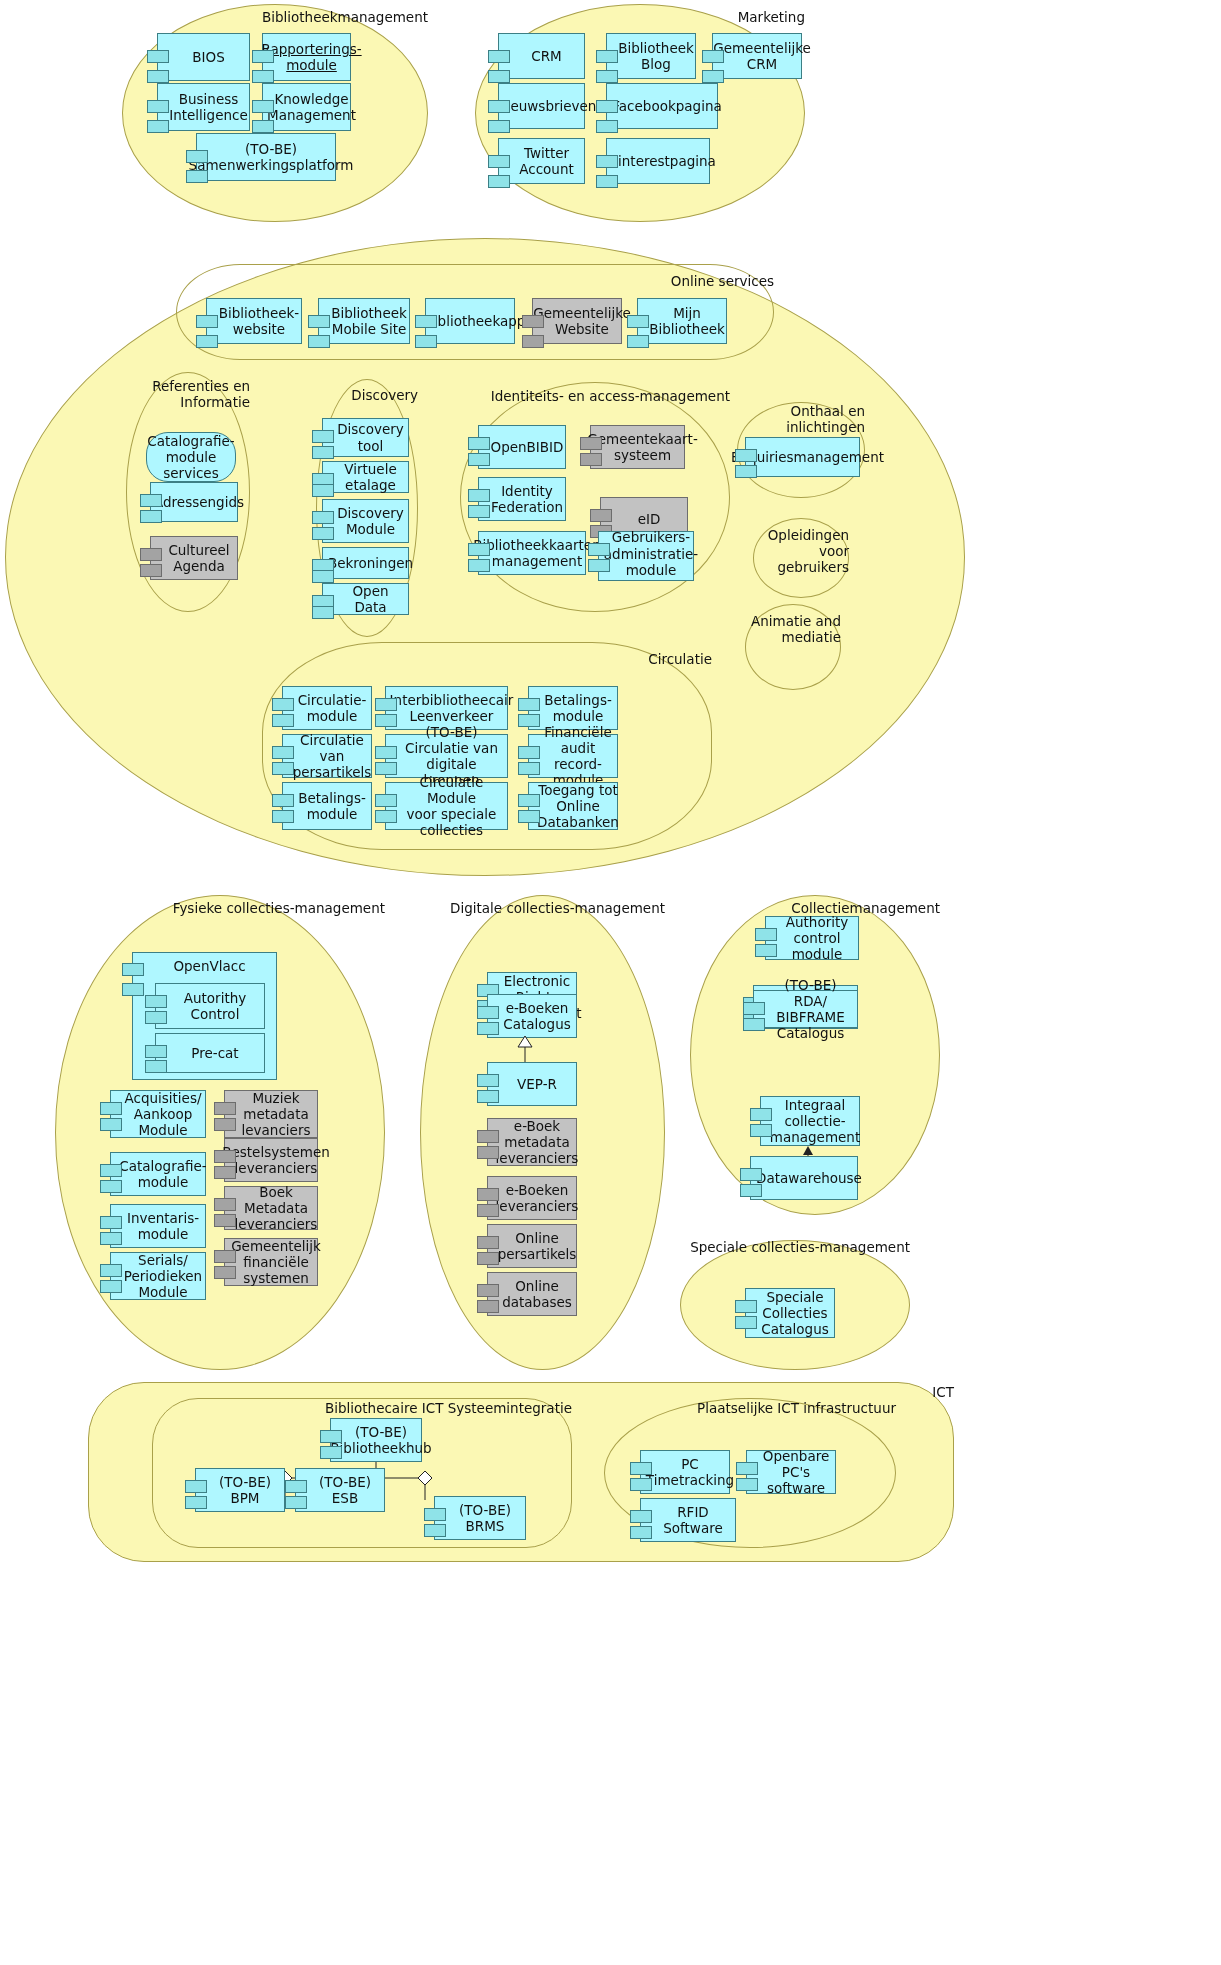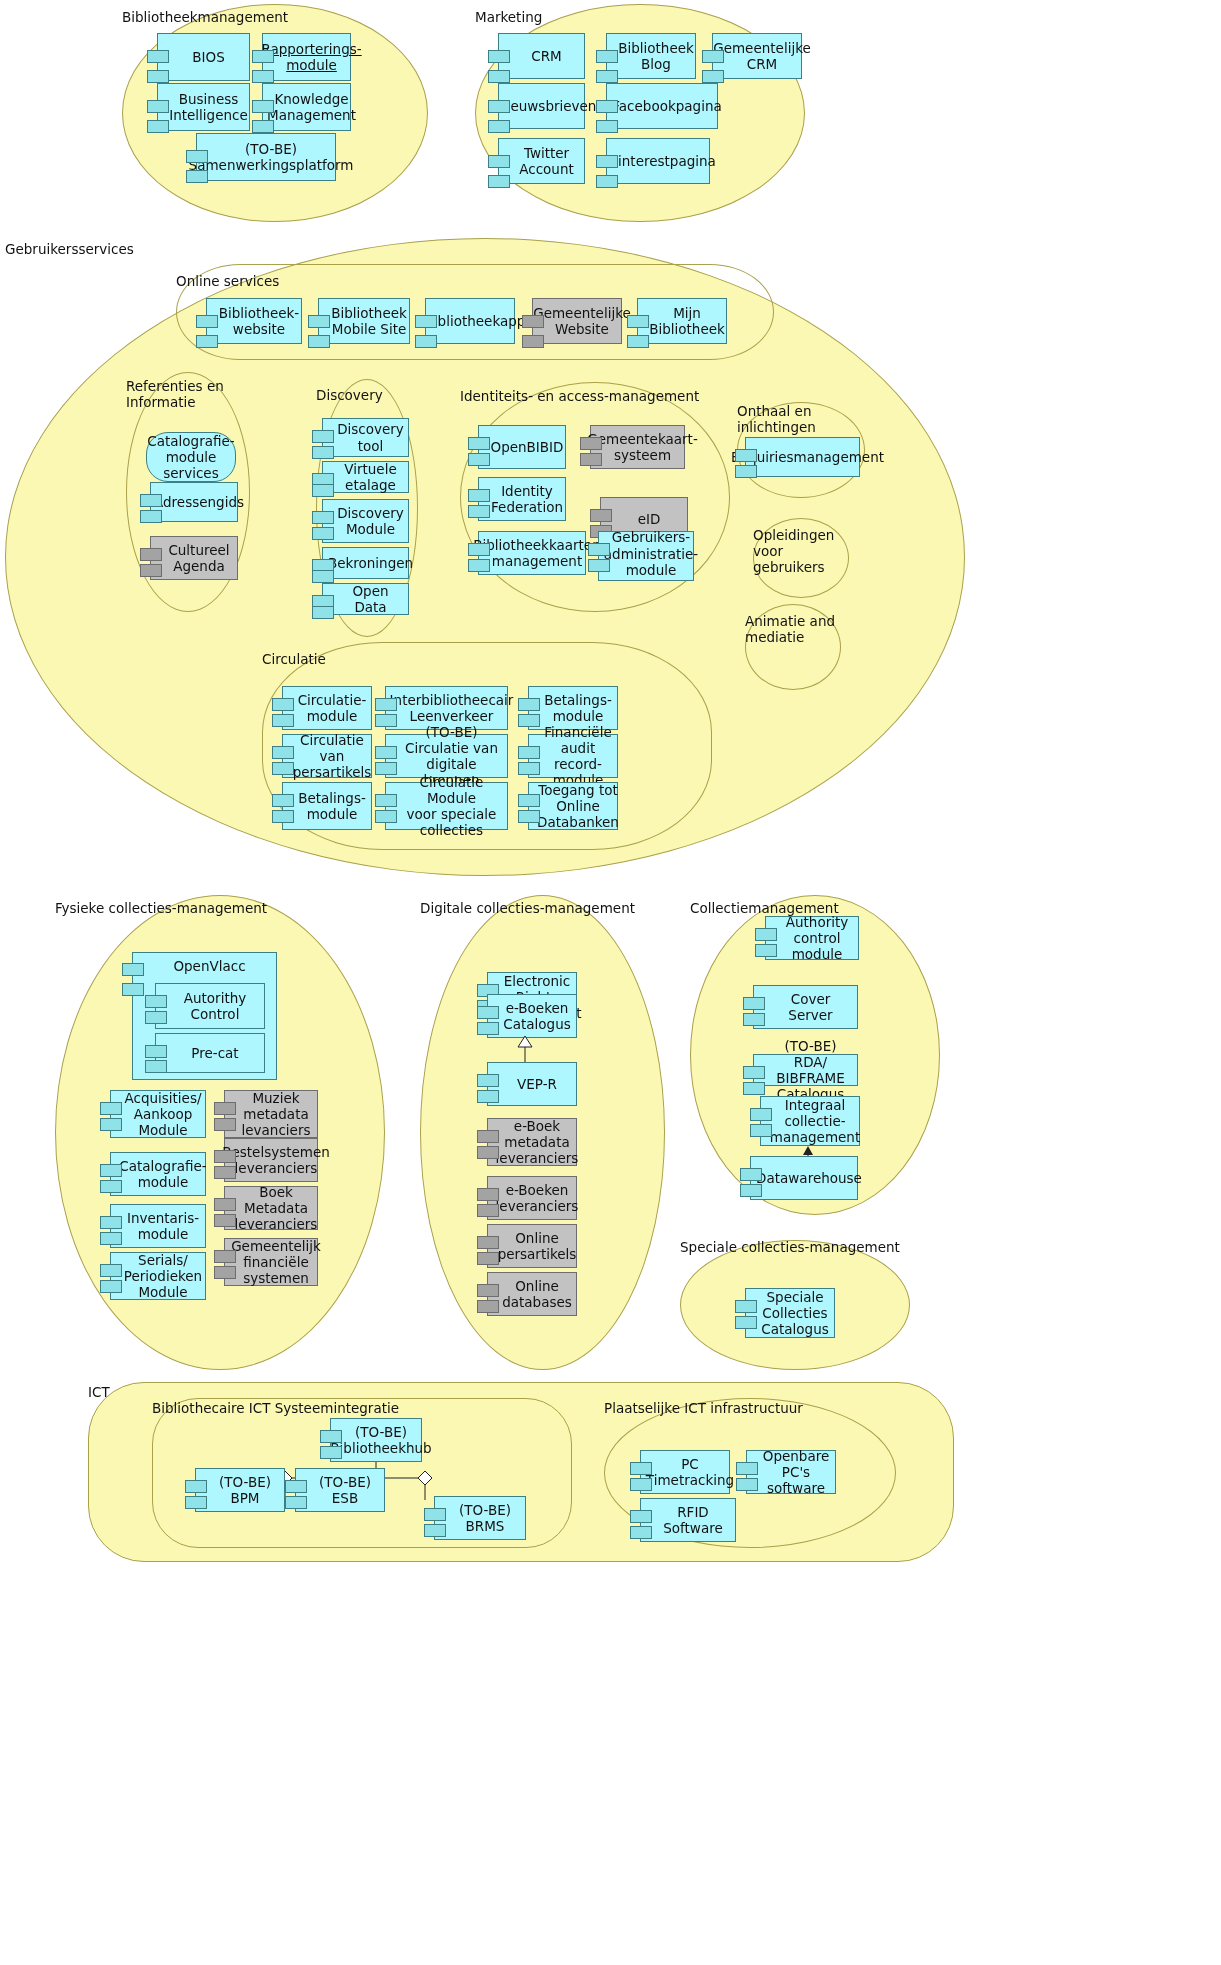--- a/index.html
+++ b/index.html
@@ -6,21 +6,21 @@
   body{font-family:"DejaVu Sans","Liberation Sans",sans-serif;}
   #canvas{position:relative;width:1221px;height:1965px;overflow:hidden;background:#fff;}
 
   
   .blob{position:absolute;background:#fbf8b4;border:1px solid #a9a04a;box-sizing:border-box;}
   .blob.e{border-radius:50%;}
   .blob.r{border-radius:56px;}
   .blob.r2{border-radius:46px;}
   .blob.r3{border-radius:120px/90px;}
   .blob.inner{background:transparent;}
-  .blob-title{position:absolute;left:0;right:0;text-align:left;font-size:13.5px;color:#111;
+  .blob-title{position:absolute;left:0;right:0;text-align:right;font-size:13.5px;color:#111;
               line-height:1.18;letter-spacing:0;}
 
   
   .comp{position:absolute;box-sizing:border-box;border:1px solid #3c7f85;
         background:#aff7ff;display:flex;align-items:center;justify-content:center;
         text-align:center;font-size:13.5px;color:#111;line-height:1.2;padding:2px 4px 2px 14px;}
   .comp.ext{background:#c2c2c2;border-color:#6d6d6d;}
   .comp .tab{position:absolute;left:-11px;width:22px;height:13px;border:1px solid #3c7f85;
              background:#8fe3e8;box-sizing:border-box;}
   .comp.ext .tab{background:#a3a3a3;border-color:#6d6d6d;}
@@ -110,21 +110,20 @@
     <span class="tab t2"></span>
     <span>Twitter Account</span>
   </div>
   <div class="comp" style="left:606px;top:138px;width:104px;height:46px;">
     <span class="tab t1"></span>
     <span class="tab t2"></span>
     <span>Pinterestpagina</span>
   </div>
 
   <div class="blob e" style="left:5px;top:238px;width:960px;height:638px;"></div>
-  <div class="blob-title" style="left:5px;top:242px;width:960px;">Gebruikersservices</div>
 
   <div class="blob r3 inner" style="left:176px;top:264px;width:598px;height:96px;"></div>
   <div class="blob-title" style="left:176px;top:274px;width:598px;">Online services</div>
 
   <div class="comp" style="left:206px;top:298px;width:96px;height:46px;">
     <span class="tab t1"></span>
     <span class="tab t2"></span>
     <span><span>Bibliotheek-</span><br><span>website</span></span>
   </div>
   <div class="comp" style="left:318px;top:298px;width:92px;height:46px;">
@@ -413,21 +412,21 @@
   <div class="comp sm" style="left:765px;top:916px;width:94px;height:44px;">
     <span class="tab t1"></span>
     <span class="tab t2"></span>
     <span><span>Authority</span><br><span>control module</span></span>
   </div>
   <div class="comp sm" style="left:753px;top:985px;width:105px;height:44px;">
     <span class="tab t1"></span>
     <span class="tab t2"></span>
     <span>Cover Server</span>
   </div>
-  <div class="comp sm" style="left:753px;top:1054px;width:105px;height:32px;">
+  <div class="comp sm" style="left:753px;top:990px;width:105px;height:38px;">
     <span class="tab t1"></span>
     <span class="tab t2"></span>
     <span><span>(TO-BE) RDA/</span><br><span>BIBFRAME</span><br><span>Catalogus</span></span>
   </div>
   <div class="comp sm" style="left:760px;top:1096px;width:100px;height:50px;">
     <span class="tab t1"></span>
     <span class="tab t2"></span>
     <span><span>Integraal</span><br><span>collectie-</span><br><span>management</span></span>
   </div>
 

